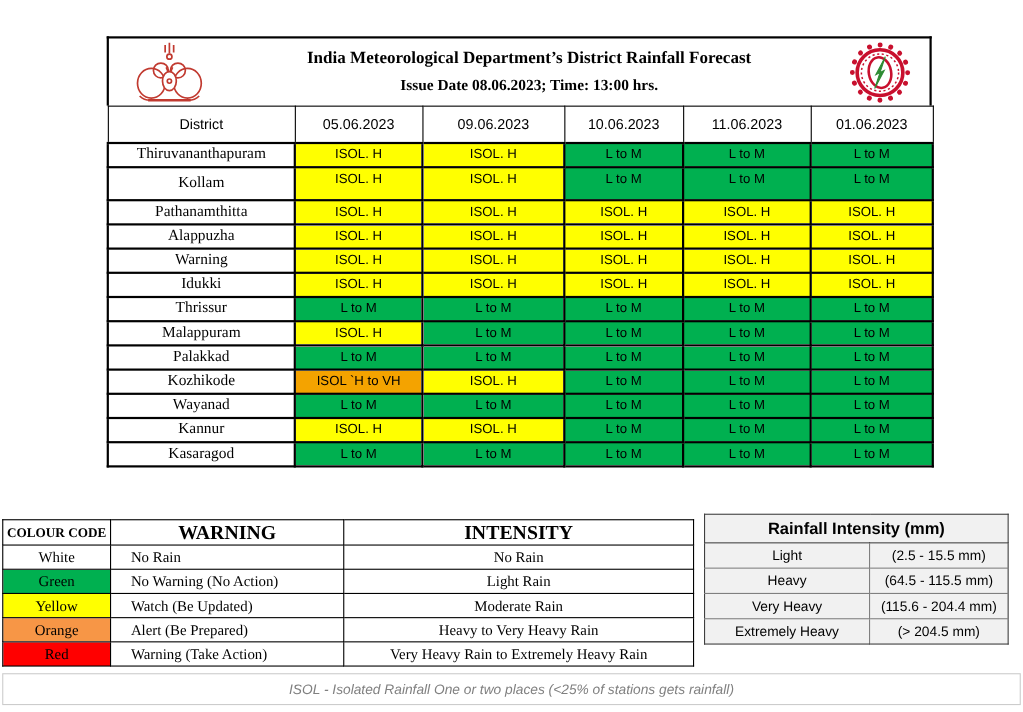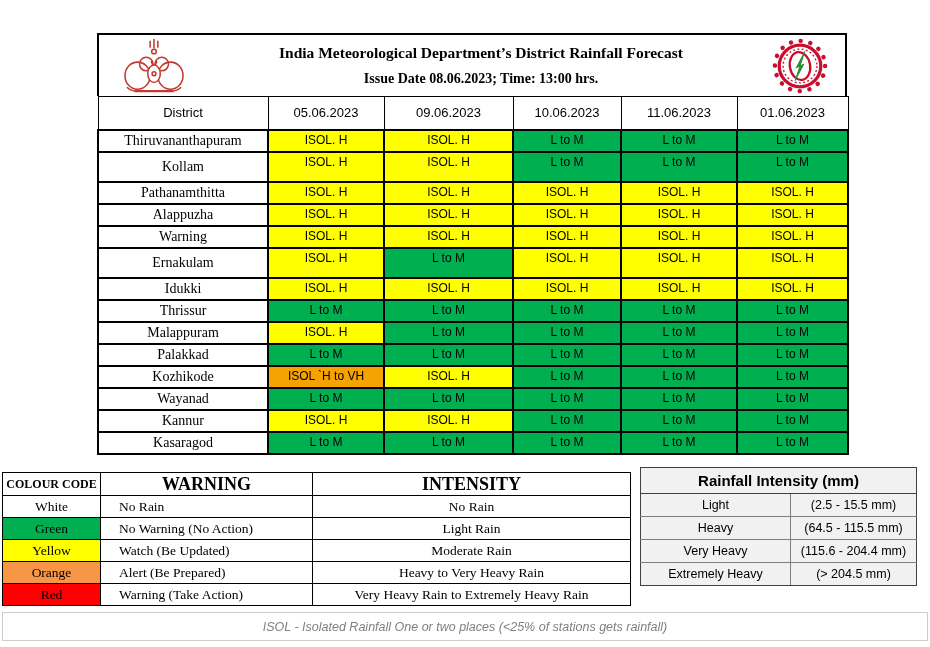--- a/index.html
+++ b/index.html
@@ -181,28 +181,20 @@
             <td class="val" style="background: rgb(255, 255, 0);">ISOL. H</td>
           </tr>
           <tr>
             <td class="district">Warning</td>
             <td class="val" style="background: rgb(255, 255, 0);">ISOL. H</td>
             <td class="val" style="background: rgb(255, 255, 0);">ISOL. H</td>
             <td class="val" style="background: rgb(255, 255, 0);">ISOL. H</td>
             <td class="val" style="background: rgb(255, 255, 0);">ISOL. H</td>
             <td class="val" style="background: rgb(255, 255, 0);">ISOL. H</td>
           </tr>
-          <tr class="tall">
-            <td class="district">Ernakulam</td>
-            <td class="val" style="background: rgb(255, 255, 0);">ISOL. H</td>
-            <td class="val" style="background: rgb(0, 176, 80);">L to M</td>
-            <td class="val" style="background: rgb(255, 255, 0);">ISOL. H</td>
-            <td class="val" style="background: rgb(255, 255, 0);">ISOL. H</td>
-            <td class="val" style="background: rgb(255, 255, 0);">ISOL. H</td>
-          </tr>
           <tr>
             <td class="district">Idukki</td>
             <td class="val" style="background: rgb(255, 255, 0);">ISOL. H</td>
             <td class="val" style="background: rgb(255, 255, 0);">ISOL. H</td>
             <td class="val" style="background: rgb(255, 255, 0);">ISOL. H</td>
             <td class="val" style="background: rgb(255, 255, 0);">ISOL. H</td>
             <td class="val" style="background: rgb(255, 255, 0);">ISOL. H</td>
           </tr>
           <tr>
             <td class="district">Thrissur</td>

